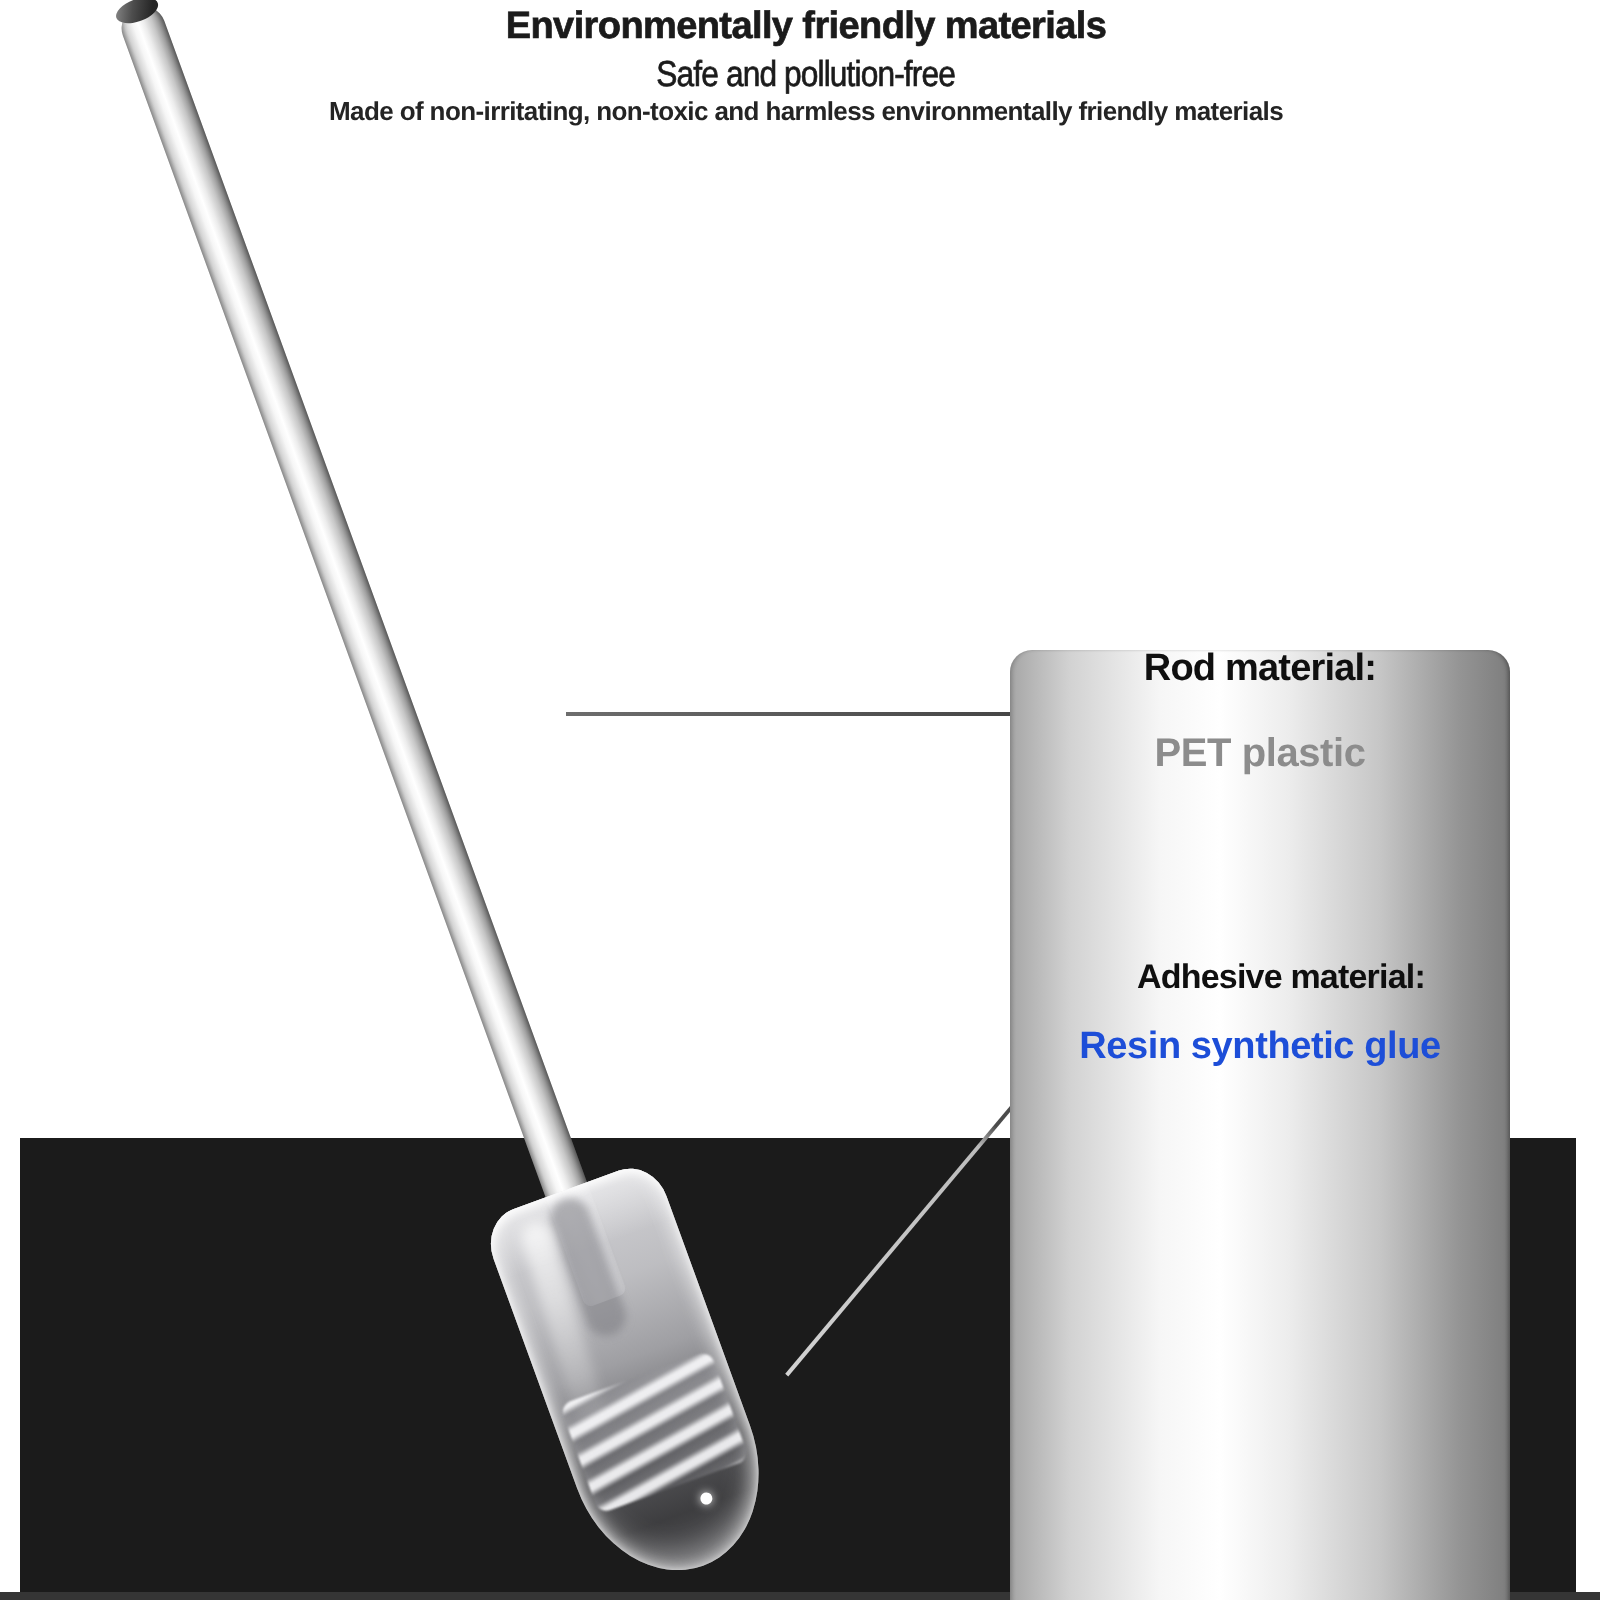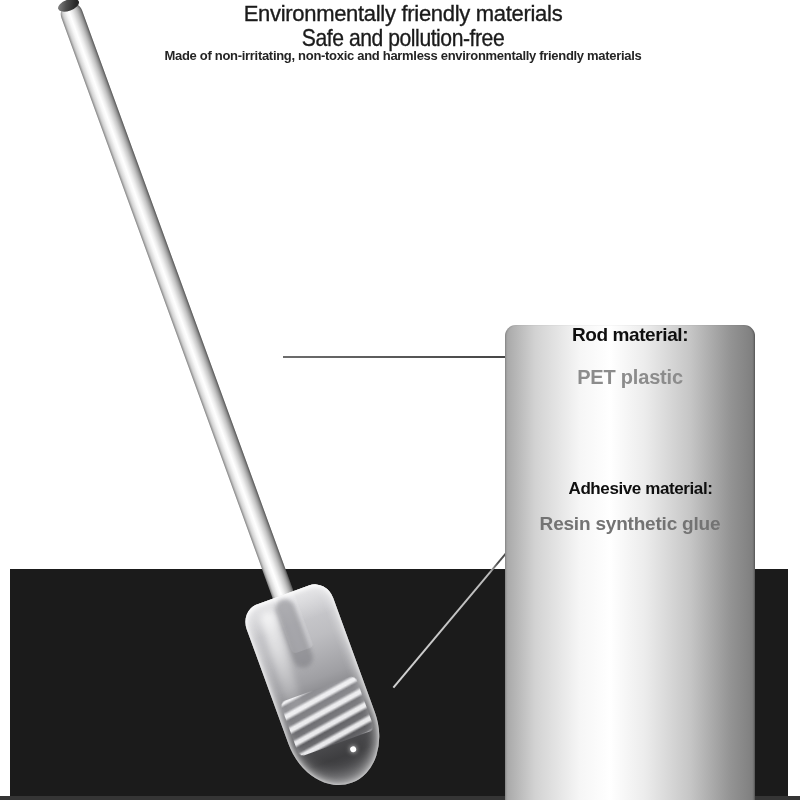--- a/index.html
+++ b/index.html
@@ -1,23 +1,23 @@
 <!DOCTYPE html>
 <html><head>
 <meta charset="utf-8">
 <style>
   html,body{margin:0;padding:0;background:#fff;}
   #stage{position:relative;width:800px;height:800px;overflow:hidden;
          background:#ffffff;font-family:"Liberation Sans",sans-serif;}
 
   
   .heading{position:absolute;left:0;right:0;top:2px;text-align:center;color:#1b1b1b;padding-left:6px;}
-  .heading .l1{font-size:22px;line-height:24px;font-weight:400;letter-spacing:-0.3px;
+  .heading .l1{font-size:19px;line-height:24px;font-weight:700;letter-spacing:-0.3px;
                -webkit-text-stroke:0.35px #1b1b1b;}
-  .heading .l2{font-size:24px;line-height:23px;font-weight:500;letter-spacing:-0.5px;
+  .heading .l2{font-size:18px;line-height:23px;font-weight:500;letter-spacing:-0.5px;
                -webkit-text-stroke:0.35px #1b1b1b;}
   .heading .l2 .squish{display:inline-block;transform:scaleX(0.88);transform-origin:50% 50%;}
   .heading .l3{font-size:13px;line-height:13.5px;font-weight:700;color:#242424;letter-spacing:-0.3px;}
 
   
   .backdrop{position:absolute;left:10px;top:569px;width:778px;height:231px;background:#1b1b1b;z-index:1;}
   .backdrop-bottom-strip{position:absolute;left:0;top:796px;width:800px;height:4px;background:#353535;z-index:2;}
 
   
   .stick{position:absolute;left:17px;top:1px;width:100px;height:836px;
@@ -60,21 +60,21 @@
 
   
   .callout{position:absolute;left:505px;width:250px;text-align:center;z-index:5;}
   .callout.rod{top:325px;}
   .callout.adhesive{top:480px;}
   .callout .label{font-weight:700;color:#0f0f0f;letter-spacing:-0.4px;}
   .callout.rod .label{font-size:19px;line-height:20px;}
   .callout.adhesive .label{font-size:17px;line-height:18px;margin-left:21px;}
   .callout .value{font-weight:700;letter-spacing:-0.2px;}
   .callout.rod .value{margin-top:21px;font-size:20px;color:#8c8c8c;}
-  .callout.adhesive .value{margin-top:15px;font-size:19px;color:#737373;}
+  .callout.adhesive .value{margin-top:15px;font-size:19px;color:#1d4ed8;}
 </style>
 </head>
 <body>
 
 <div id="stage">
 
   <div class="heading">
     <div class="l1">Environmentally friendly materials</div>
     <div class="l2">
       <span class="squish">Safe and pollution-free</span>

